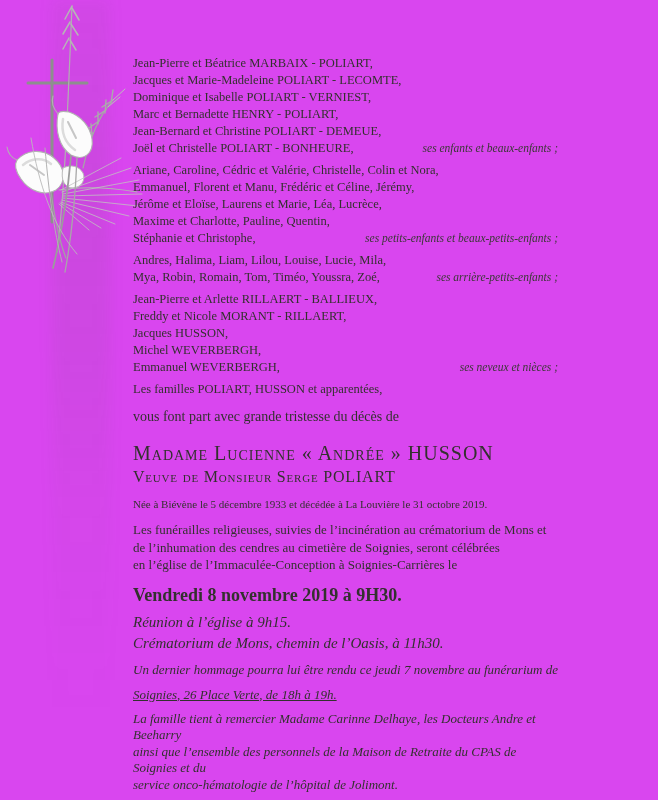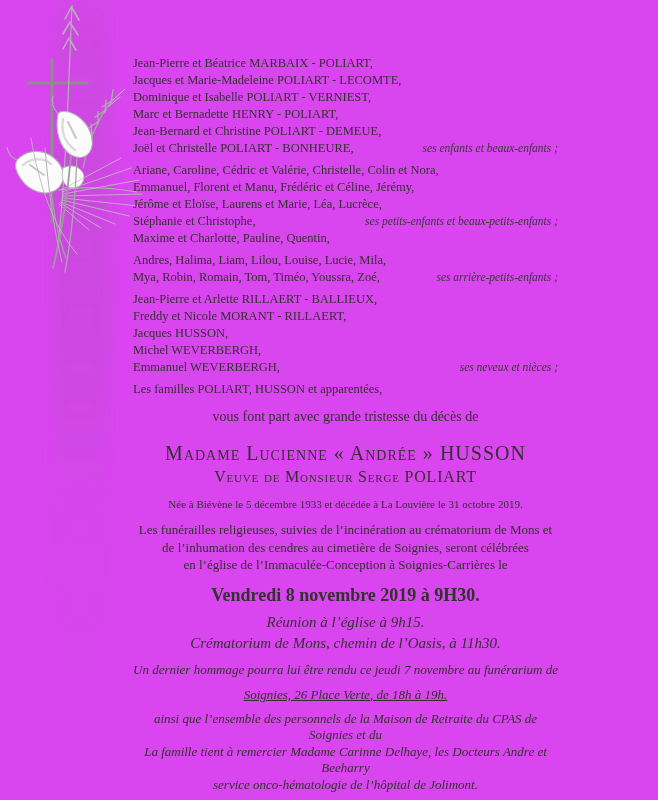--- a/index.html
+++ b/index.html
@@ -26,21 +26,21 @@
 
   .content { position:absolute; left:133px; top:55px; width:425px; }
 
   .group { margin-bottom:5px; }
   .row {
     display:flex; justify-content:space-between; align-items:baseline;
     font-size:12.5px; line-height:17px; white-space:nowrap;
   }
   .relation { font-style:italic; font-size:11.5px; color:#3a3835; padding-left:12px; }
 
-  .center { text-align:center; }
+  .center { }
   .intro { margin:11px 0 0; font-size:14px; }
 
   .deceased {
     margin:16px 0 0; font-size:20px; font-weight:normal;
     letter-spacing:1px; line-height:25px; white-space:nowrap;
   }
   .sc { font-variant:small-caps; }
   .widow {
     margin:0; font-size:16px; font-weight:normal;
     letter-spacing:0.8px; line-height:21px; white-space:nowrap;
@@ -129,26 +129,26 @@
       <div class="row">
           <span>Ariane, Caroline, Cédric et Valérie, Christelle, Colin et Nora,</span>
         </div>
       <div class="row">
           <span>Emmanuel, Florent et Manu, Frédéric et Céline, Jérémy,</span>
         </div>
       <div class="row">
           <span>Jérôme et Eloïse, Laurens et Marie, Léa, Lucrèce,</span>
         </div>
       <div class="row">
+          <span>Maxime et Charlotte, Pauline, Quentin,</span>
+        </div>
+      <div class="row">
         <span>Stéphanie et Christophe,</span>
         <span class="relation">ses petits-enfants et beaux-petits-enfants ;</span>
       </div>
-      <div class="row">
-          <span>Maxime et Charlotte, Pauline, Quentin,</span>
-        </div>
     </section>
 
     <section class="group">
       <div class="row">
           <span>Andres, Halima, Liam, Lilou, Louise, Lucie, Mila,</span>
         </div>
       <div class="row">
         <span>Mya, Robin, Romain, Tom, Timéo, Youssra, Zoé,</span>
         <span class="relation">ses arrière-petits-enfants ;</span>
       </div>
@@ -195,21 +195,21 @@
 
     <p class="note center it">Réunion à l’église à 9h15.</p>
     <p class="note2 center it">Crématorium de Mons, chemin de l’Oasis, à 11h30.</p>
 
     <div class="tribute center it">
       <div>Un dernier hommage pourra lui être rendu ce jeudi 7 novembre au funérarium de</div>
       <div class="tribute-line2">Soignies, 26 Place Verte, de 18h à 19h.</div>
     </div>
 
     <div class="thanks center it">
+      <div>La famille tient à remercier Madame Carinne Delhaye, les Docteurs Andre et Beeharry</div>
       <div>ainsi que l’ensemble des personnels de la Maison de Retraite du CPAS de Soignies et du</div>
-      <div>La famille tient à remercier Madame Carinne Delhaye, les Docteurs Andre et Beeharry</div>
       <div>service onco-hématologie de l’hôpital de Jolimont.</div>
     </div>
 
     <p class="funeral-home center it">Funérailles Haute-Senne - 067/33 27 47</p>
 
   </main>
 </div>
 
 </body></html>

